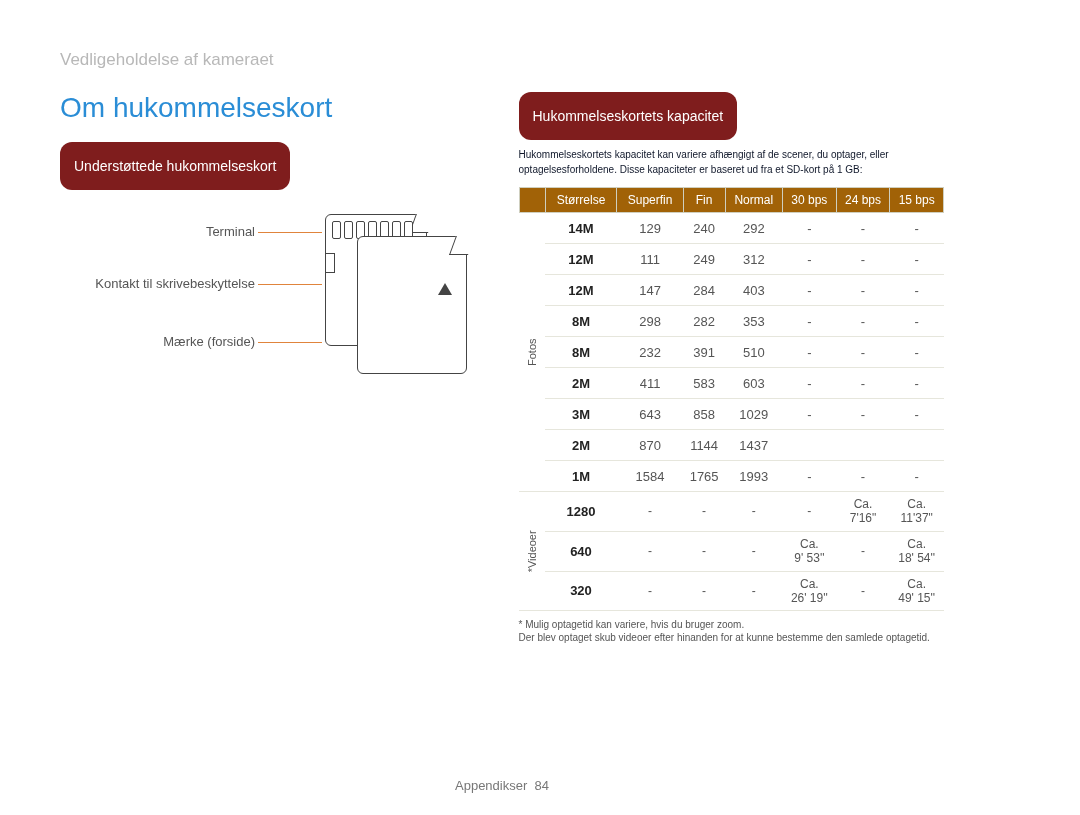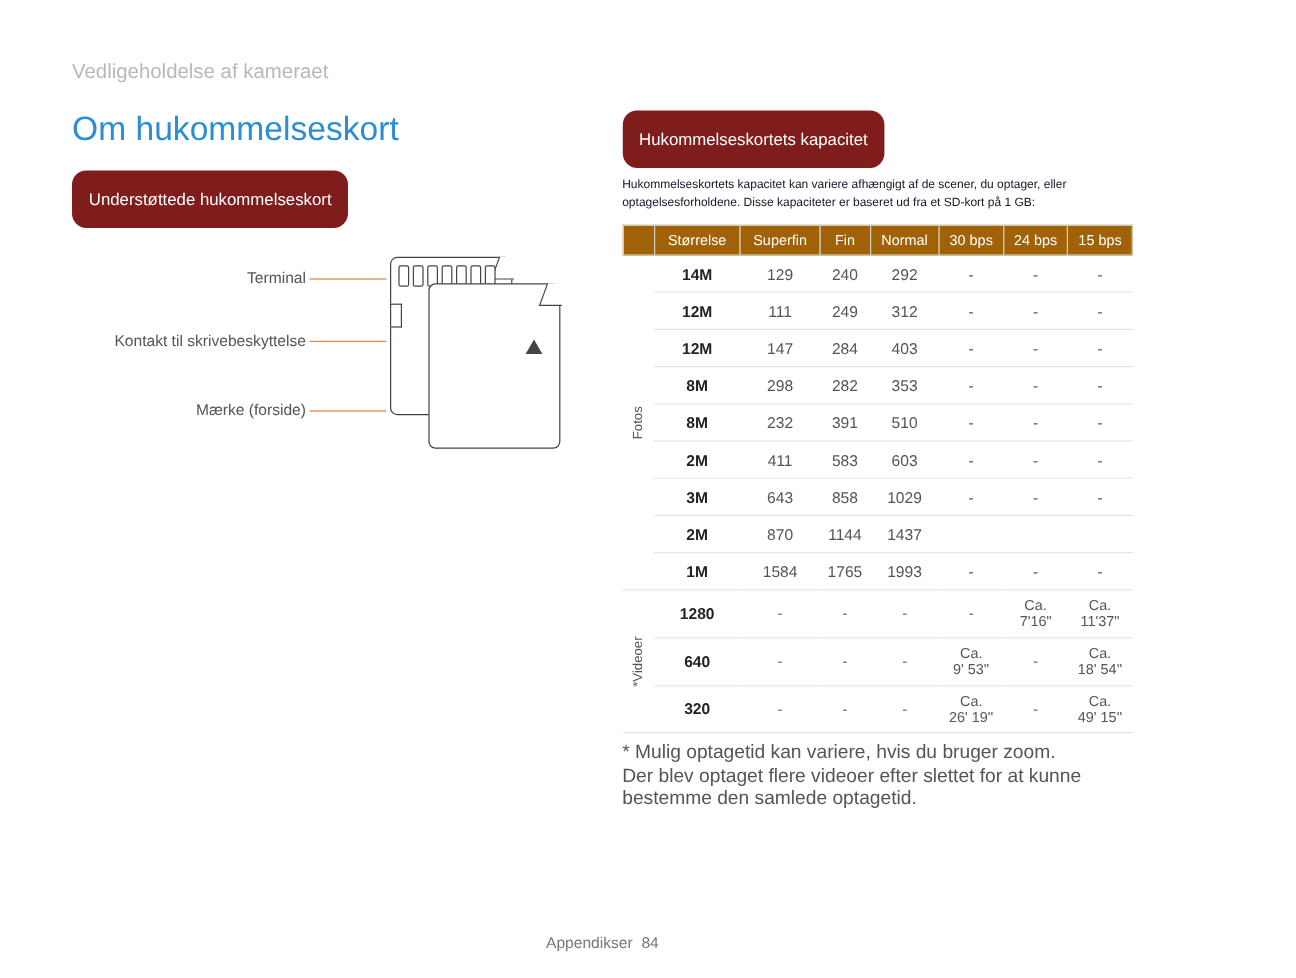--- a/index.html
+++ b/index.html
@@ -25,21 +25,21 @@
   .pin{width:7px;height:16px;background:#fff;border:1px solid #444;border-radius:2px;}
   .wp{position:absolute;left:-1.5px;top:38px;width:8px;height:18px;border:1.5px solid #444;background:#fff;}
   .tri{position:absolute;right:14px;top:46px;width:0;height:0;border-left:7px solid transparent;border-right:7px solid transparent;border-bottom:12px solid #444;}
   table.cap{border-collapse:collapse;width:100%;font-size:13px;margin-top:4px;}
   table.cap th{background:#a16207;color:#fff;font-weight:400;padding:5px 0;border:1px solid #cfcfbf;font-size:12px;}
   table.cap td{border-bottom:1px solid #e6e6dc;padding:5px 0;text-align:center;color:#555;height:20px;}
   table.cap td.size{font-weight:700;color:#222;font-size:13px;}
   .rowlabel{writing-mode:vertical-rl;transform:rotate(180deg);font-size:11px;color:#555;width:16px;text-align:center;}
   .vgroup td{border-bottom:1px solid #e6e6dc;}
   .twoLine{font-size:12px;line-height:1.2;}
-  .footnotes{font-size:16px;color:#555;margin-top:8px;}
+  .footnotes{font-size:10px;color:#555;margin-top:8px;}
   .footnotes div{margin-bottom:2px;}
   .pgfoot{position:absolute;bottom:22px;left:0;right:0;text-align:center;font-size:13px;color:#777;}
 </style>
 </head>
 <body>
 
 <div class="page">
   <div class="running-head">Vedligeholdelse af kameraet</div>
 
   <div class="cols">
@@ -208,21 +208,21 @@
               <td class="twoLine">-</td>
               <td class="twoLine">Ca.<br>26' 19''</td>
               <td class="twoLine">-</td>
               <td class="twoLine">Ca.<br>49' 15''</td>
             </tr>
           </tbody>
       </table>
 
       <div class="footnotes">
         <div>* Mulig optagetid kan variere, hvis du bruger zoom.</div>
-        <div>Der blev optaget flere videoer efter slettet for at kunne bestemme den samlede optagetid.</div>
+        <div>Der blev optaget skub videoer efter hinanden for at kunne bestemme den samlede optagetid.</div>
       </div>
     </div>
   </div>
 
   <div class="pgfoot">
     <span>Appendikser</span>&nbsp;
     <span>84</span>
   </div>
 </div>
 

